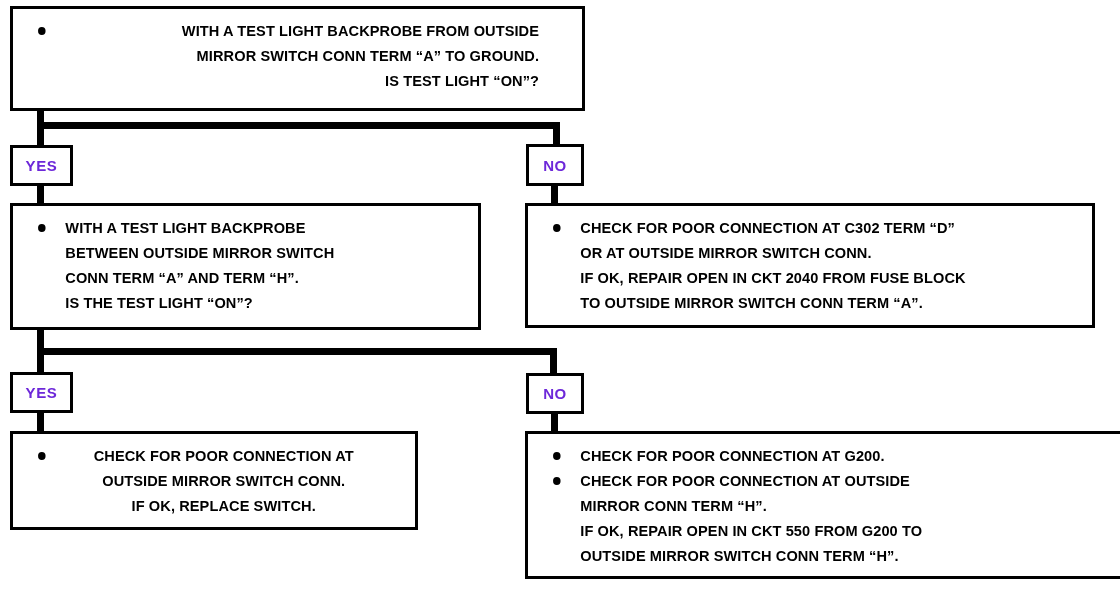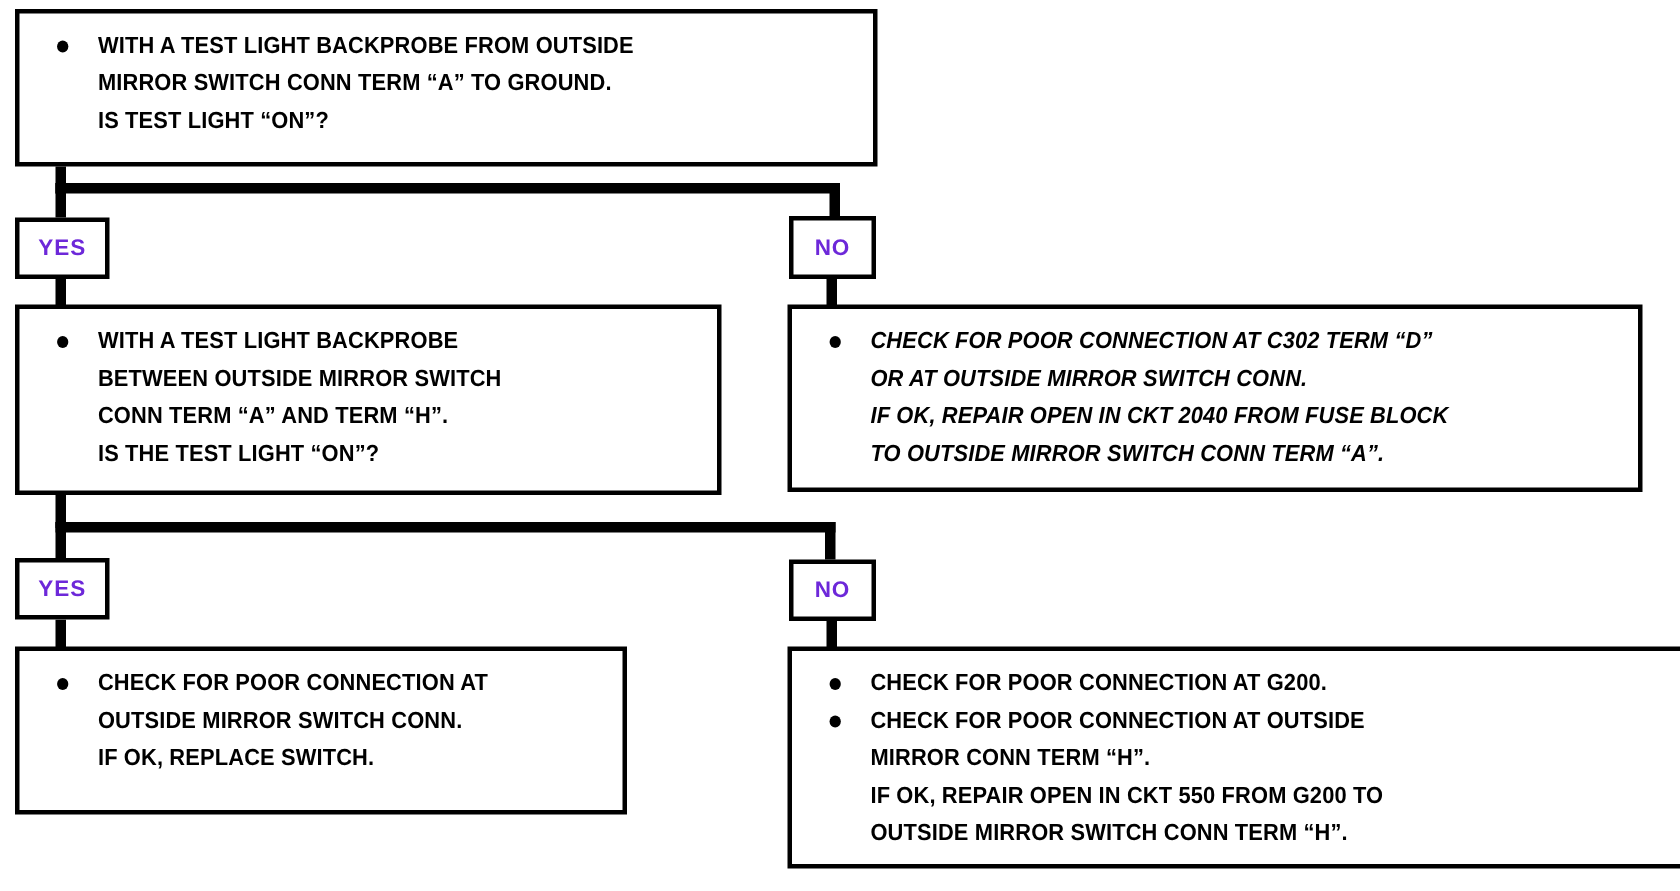--- a/index.html
+++ b/index.html
@@ -80,21 +80,21 @@
     z-index: 1;
   }
   .conn-v { width: 7px; }
   .conn-h { height: 7px; }
 </style>
 </head>
 <body>
 
 <div id="flowchart">
 
-  <div class="node-box" style="left:10px; top:6px; width:575px; height:105px;">
+  <div class="node-box" style="left:10px; top:6px; width:575px; height:105px;text-align:right;">
     <span class="bullet-line has-bullet">WITH A TEST LIGHT BACKPROBE FROM OUTSIDE</span>
     <span class="bullet-line">MIRROR SWITCH CONN TERM “A” TO GROUND.</span>
     <span class="bullet-line">IS TEST LIGHT “ON”?</span>
   </div>
 
   <div class="conn conn-v" style="left:37px; top:111px; height:18px;"></div>
   <div class="conn conn-h" style="left:37px; top:122px; width:523px;"></div>
   <div class="conn conn-v" style="left:37px; top:122px; height:26px;"></div>
   <div class="conn conn-v" style="left:553px; top:122px; height:26px;"></div>
 
@@ -108,21 +108,21 @@
   <div class="conn conn-v" style="left:37px; top:186px; height:19px;"></div>
   <div class="conn conn-v" style="left:551px; top:186px; height:19px;"></div>
 
   <div class="node-box" style="left:10px; top:203px; width:471px; height:127px;">
     <span class="bullet-line has-bullet">WITH A TEST LIGHT BACKPROBE</span>
     <span class="bullet-line">BETWEEN OUTSIDE MIRROR SWITCH</span>
     <span class="bullet-line">CONN TERM “A” AND TERM “H”.</span>
     <span class="bullet-line">IS THE TEST LIGHT “ON”?</span>
   </div>
 
-  <div class="node-box" style="left:525px; top:203px; width:570px; height:125px;font-style:italic;">
+  <div class="node-box" style="left:525px; top:203px; width:570px; height:125px;">
     <span class="bullet-line has-bullet">CHECK FOR POOR CONNECTION AT C302 TERM “D”</span>
     <span class="bullet-line">OR AT OUTSIDE MIRROR SWITCH CONN.</span>
     <span class="bullet-line">IF OK, REPAIR OPEN IN CKT 2040 FROM FUSE BLOCK</span>
     <span class="bullet-line">TO OUTSIDE MIRROR SWITCH CONN TERM “A”.</span>
   </div>
 
   <div class="conn conn-v" style="left:37px; top:330px; height:22px;"></div>
   <div class="conn conn-h" style="left:37px; top:348px; width:520px;"></div>
   <div class="conn conn-v" style="left:37px; top:348px; height:27px;"></div>
   <div class="conn conn-v" style="left:550px; top:348px; height:27px;"></div>
@@ -130,21 +130,21 @@
   <div class="branch-label" style="left:10px; top:372px; width:63px; height:41px;">
     <span>YES</span>
   </div>
   <div class="branch-label" style="left:526px; top:373px; width:58px; height:41px;">
     <span>NO</span>
   </div>
 
   <div class="conn conn-v" style="left:37px; top:413px; height:20px;"></div>
   <div class="conn conn-v" style="left:551px; top:414px; height:18px;"></div>
 
-  <div class="node-box" style="left:10px; top:431px; width:408px; height:112px;">
+  <div class="node-box" style="left:10px; top:431px; width:408px; height:99px;text-align:center;">
     <span class="bullet-line has-bullet">CHECK FOR POOR CONNECTION AT</span>
     <span class="bullet-line">OUTSIDE MIRROR SWITCH CONN.</span>
     <span class="bullet-line">IF OK, REPLACE SWITCH.</span>
   </div>
 
   <div class="node-box" style="left:525px; top:431px; width:616px; height:148px;">
     <span class="bullet-line has-bullet">CHECK FOR POOR CONNECTION AT G200.</span>
     <span class="bullet-line has-bullet">CHECK FOR POOR CONNECTION AT OUTSIDE</span>
     <span class="bullet-line">MIRROR CONN TERM “H”.</span>
     <span class="bullet-line">IF OK, REPAIR OPEN IN CKT 550 FROM G200 TO</span>

